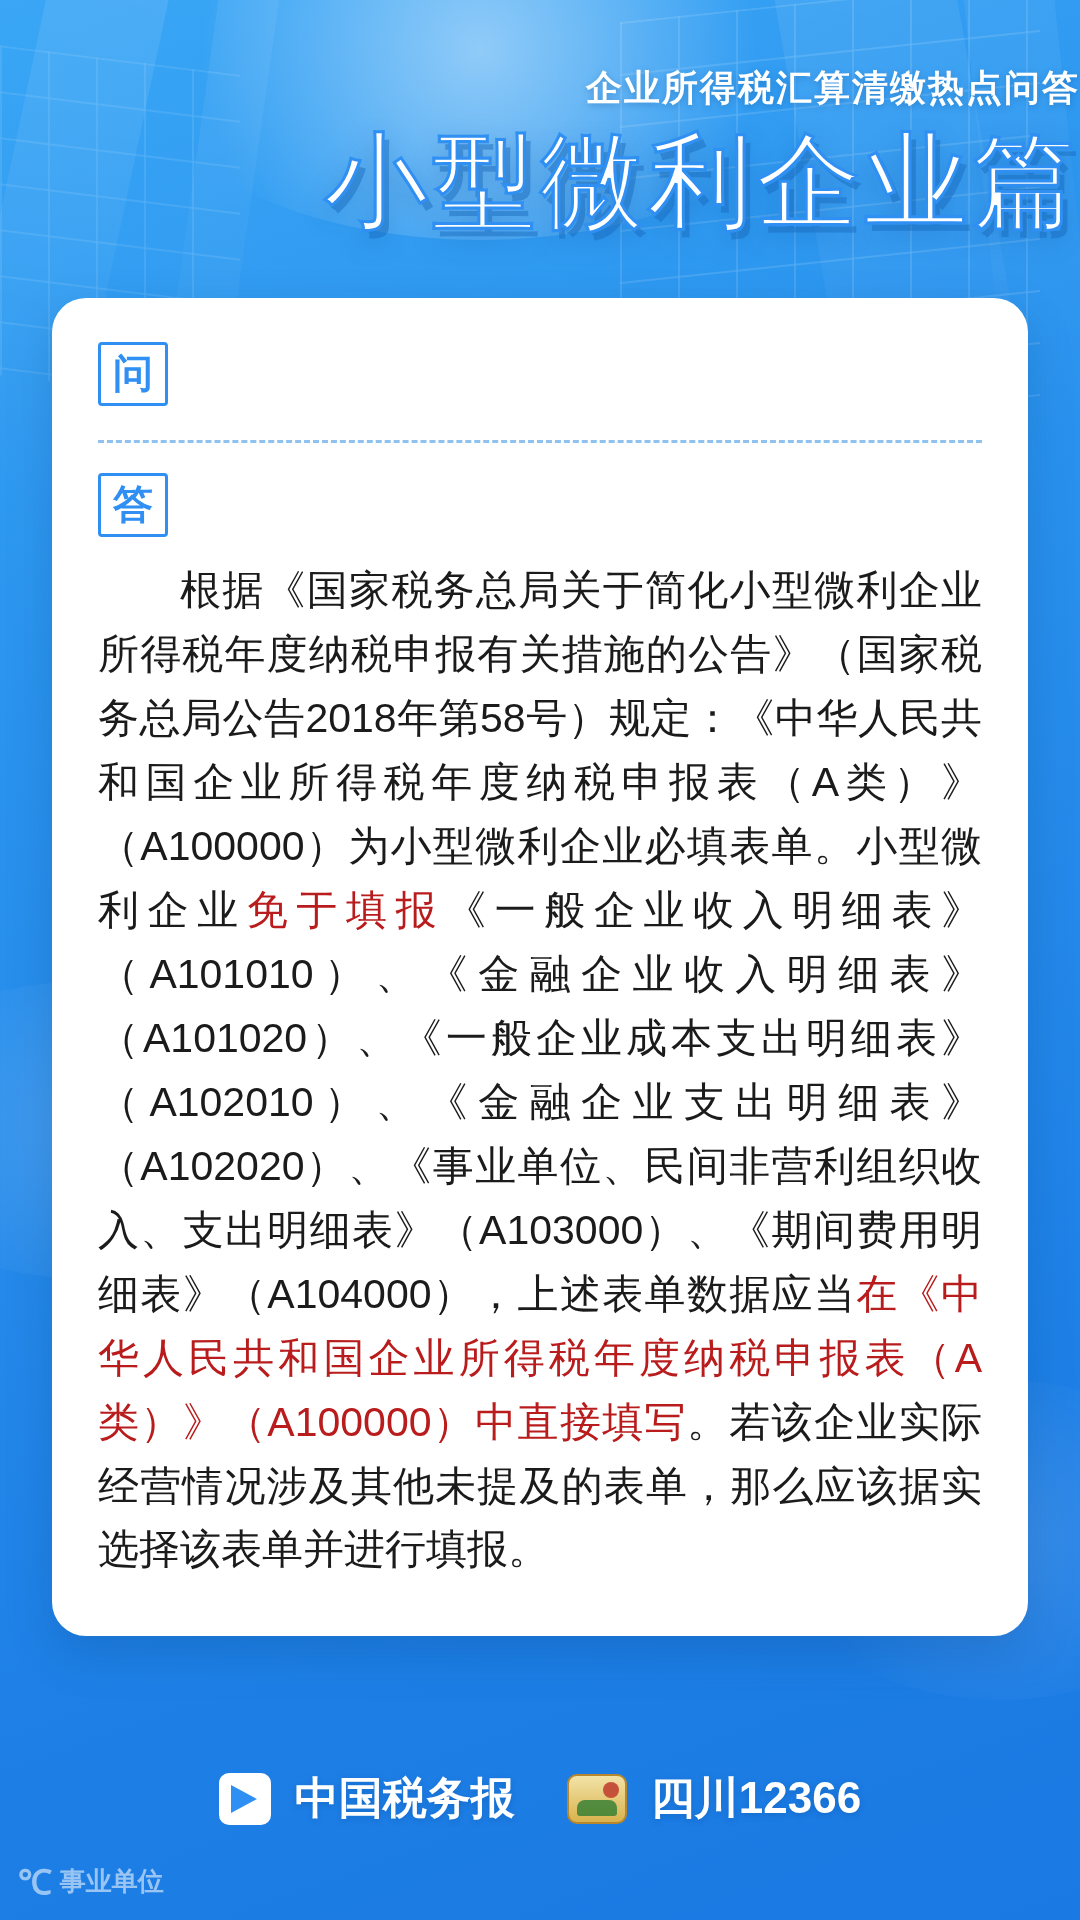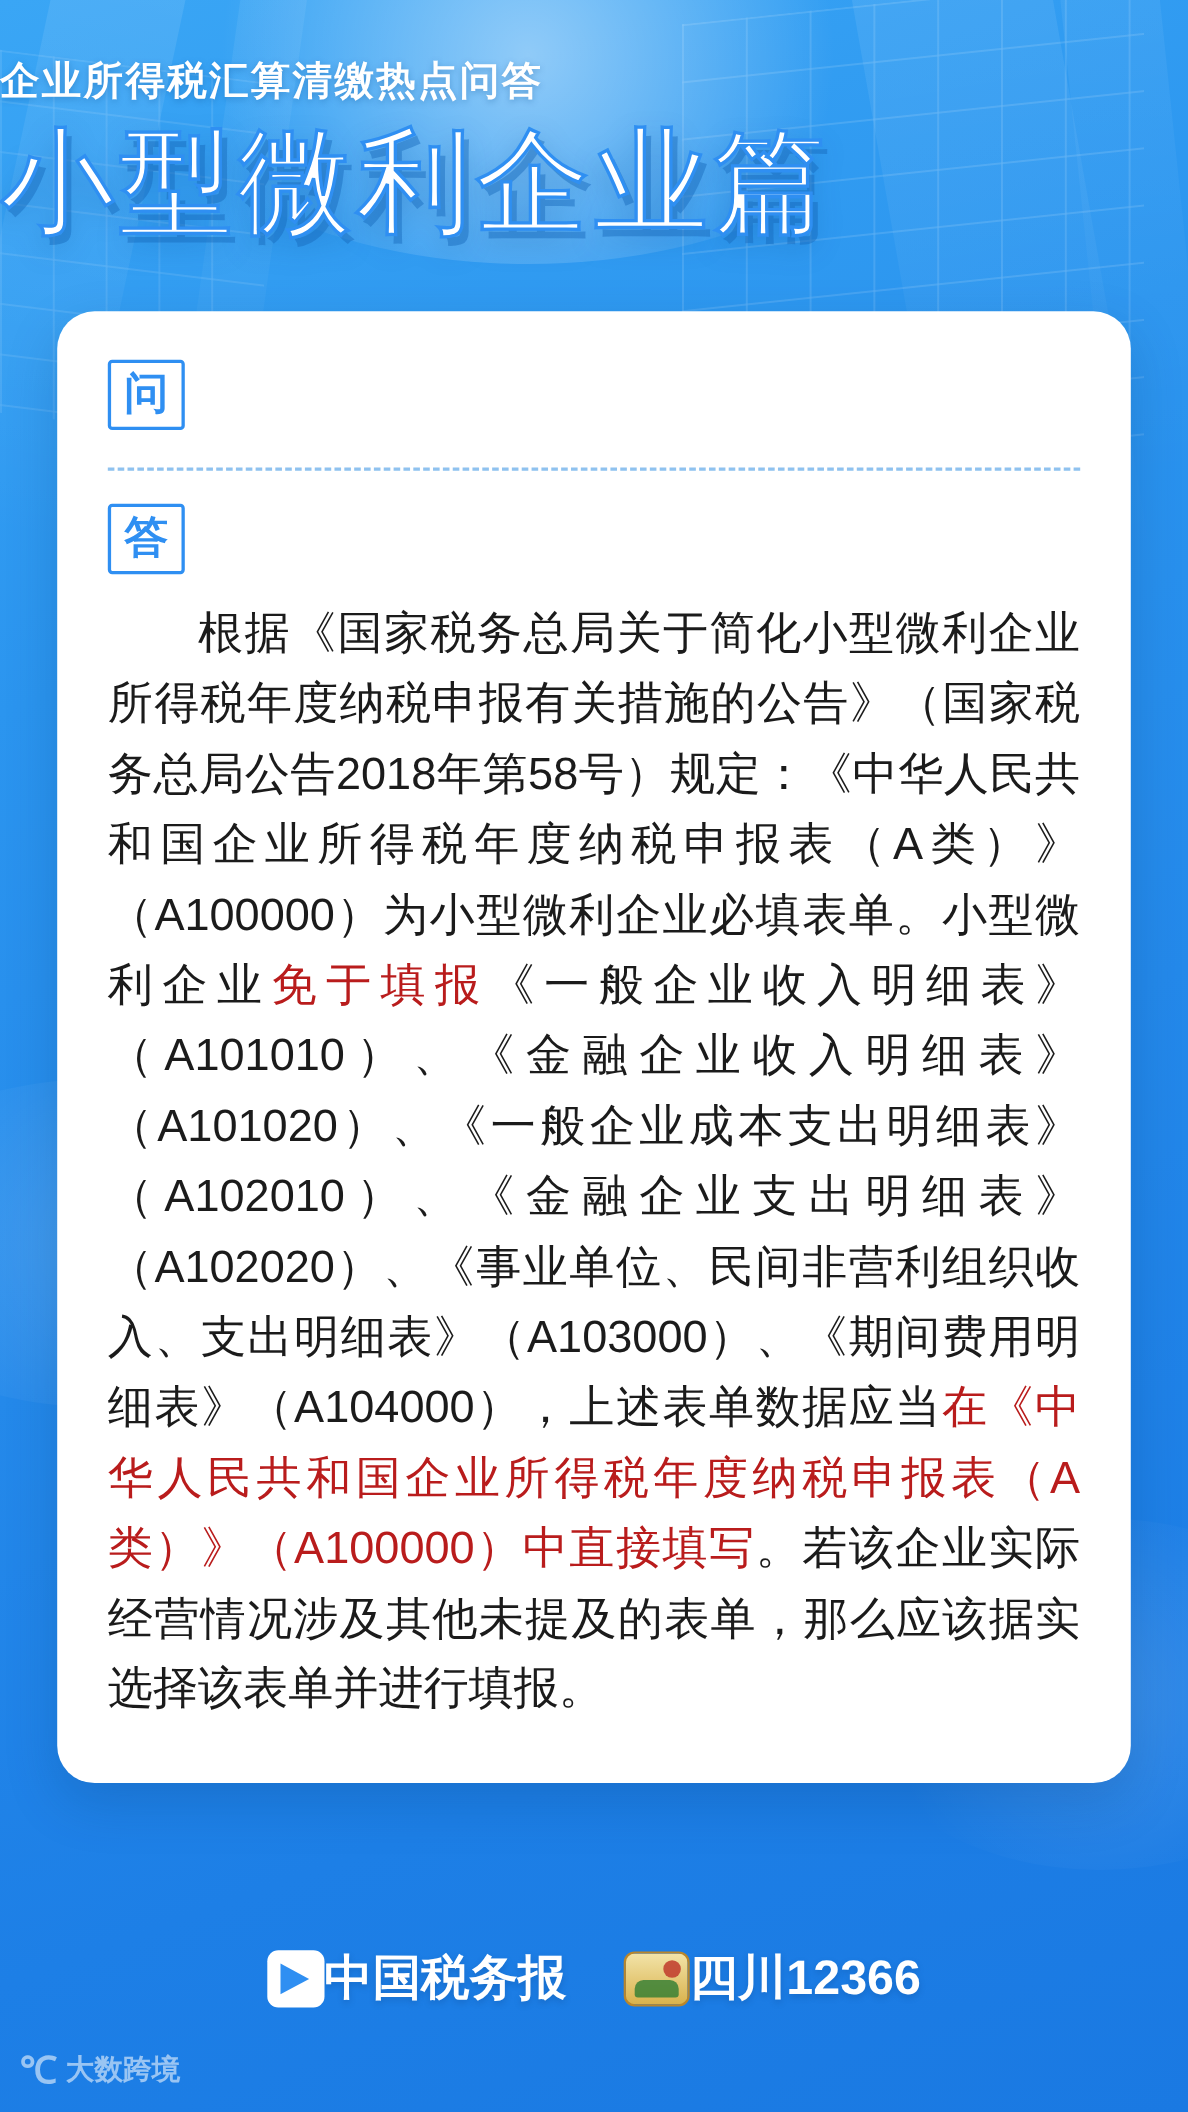--- a/index.html
+++ b/index.html
@@ -67,22 +67,22 @@
     background: radial-gradient(circle, rgba(255,255,255,.45) 0%, rgba(255,255,255,0) 70%);
     pointer-events: none;
   }
   .glow.g1 { width: 700px; height: 380px; left: 130px; top: -140px; }
   .glow.g2 { width: 520px; height: 300px; left: -160px; top: 980px; opacity: .35; }
   .glow.g3 { width: 460px; height: 320px; right: -150px; top: 1380px; opacity: .30; }
 
   
   .header {
     position: relative;
-    text-align: left;
-    padding-top: 49px;
+    text-align: right;
+    padding-top: 64px;
     z-index: 3;
   }
   .kicker {
     font-size: 36px;
     letter-spacing: 2px;
     color: #ffffff;
     font-weight: 600;
     text-shadow: 0 2px 6px rgba(14,80,150,.35);
   }
   .maintitle {
@@ -151,21 +151,21 @@
     bottom: 92px;
     display: flex;
     align-items: center;
     justify-content: center;
     gap: 52px;
     z-index: 4;
   }
   .brand {
     display: flex;
     align-items: center;
-    gap: 0;
+    gap: 24px;
     color: #ffffff;
     font-size: 44px;
     font-weight: 700;
     text-shadow: 0 2px 6px rgba(12,70,140,.3);
   }
   .logo-mark {
     width: 52px;
     height: 52px;
     position: relative;
   }
@@ -272,16 +272,16 @@
       <span>中国税务报</span>
     </div>
     <div class="brand">
       <span class="logo-round"></span>
       <span>四川12366</span>
     </div>
   </div>
 
   <div class="watermark">
     <span class="wm-mark">℃</span>
-    <span class="wm-text">大数跨境</span>
+    <span class="wm-text">事业单位</span>
   </div>
 
 </div>
 
 </body></html>

